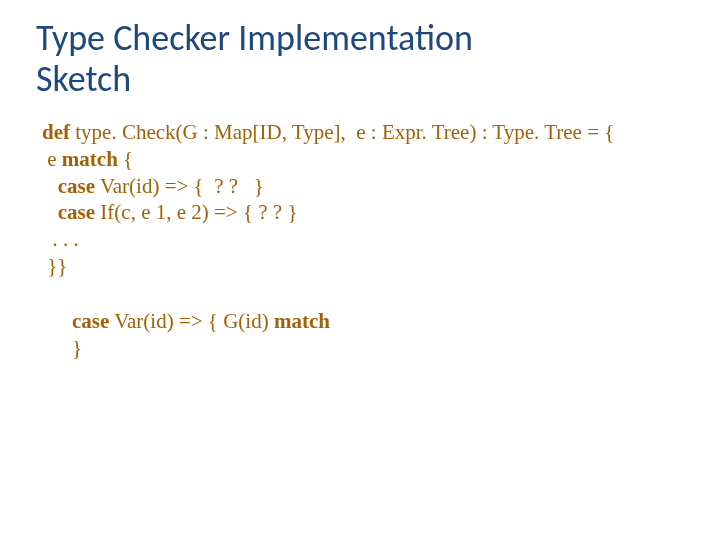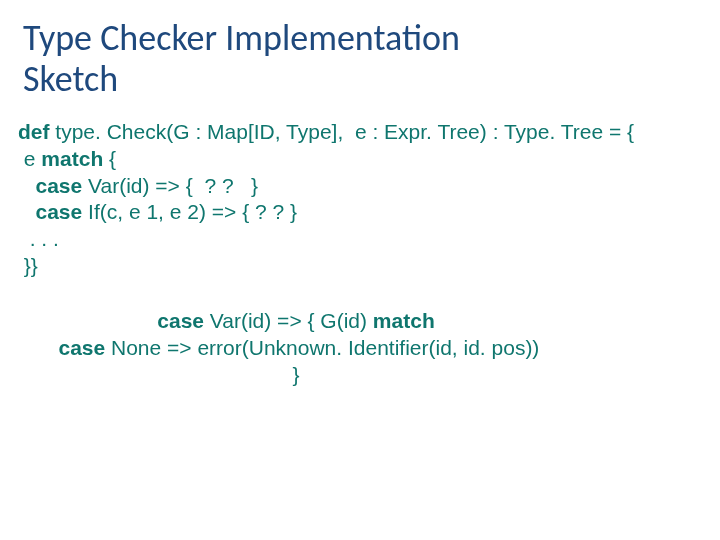--- a/index.html
+++ b/index.html
@@ -9,61 +9,59 @@
     height: 540px;
     background: #ffffff;
     font-family: Calibri, "Segoe UI", Arial, sans-serif;
     color: #000;
     overflow: hidden;
   }
   .slide {
     box-sizing: border-box;
     width: 574px;
     height: 540px;
-    padding: 18px 30px 20px 17px;
+    padding: 18px 30px 20px 30px;
     position: relative;
   }
   .title {
     font-size: 36px;
     color: #1f497d;
     font-weight: 400;
     margin: 0 0 18px 6px;
     letter-spacing: 0px;
     line-height: 1.15;
   }
   .code-block {
     font-size: 21px;
     line-height: 1.28;
-    color: #0f766e;
-    margin-left: 1px;
-    font-family: Liberation Sans, sans-serif;
+    color: #a16207;
+    margin-left: 12px;
+    font-family: Liberation Serif, serif;
   }
   .code-block .line { white-space: pre; }
   .kw { font-weight: 700; }
   .sub-block {
     margin-top: 28px;
     margin-left: 30px;
-    text-align: center;
   }
 </style>
 </head>
 <body>
 
 <div class="slide">
 
   <h1 class="title">Type Checker Implementation Sketch</h1>
 
   <div class="code-block">
     <div class="line"><span class="kw">def</span><span> type. Check(</span><span>G</span><span> : Map[ID, Type],  e : Expr. Tree) : Type. Tree = {</span></div>
     <div class="line"><span> e </span><span class="kw">match</span><span> {</span></div>
     <div class="line"><span>   </span><span class="kw">case</span><span> Var(id) =&gt; {  ? ?   }</span></div>
     <div class="line"><span>   </span><span class="kw">case</span><span> If(c, e 1, e 2) =&gt; { ? ? }</span></div>
     <div class="line">  . . .</div>
     <div class="line"> }}</div>
 
     <div class="sub-block">
       <div class="line"><span class="kw">case</span><span> Var(id) =&gt; { </span><span>G</span><span>(id) </span><span class="kw">match</span></div>
-      <div class="line"><span> </span><span class="kw">case</span><span> None =&gt; error(Unknown. Identifier(id, id. pos))</span></div>
       <div class="line">}</div>
     </div>
   </div>
 
 </div>
 
 </body></html>

